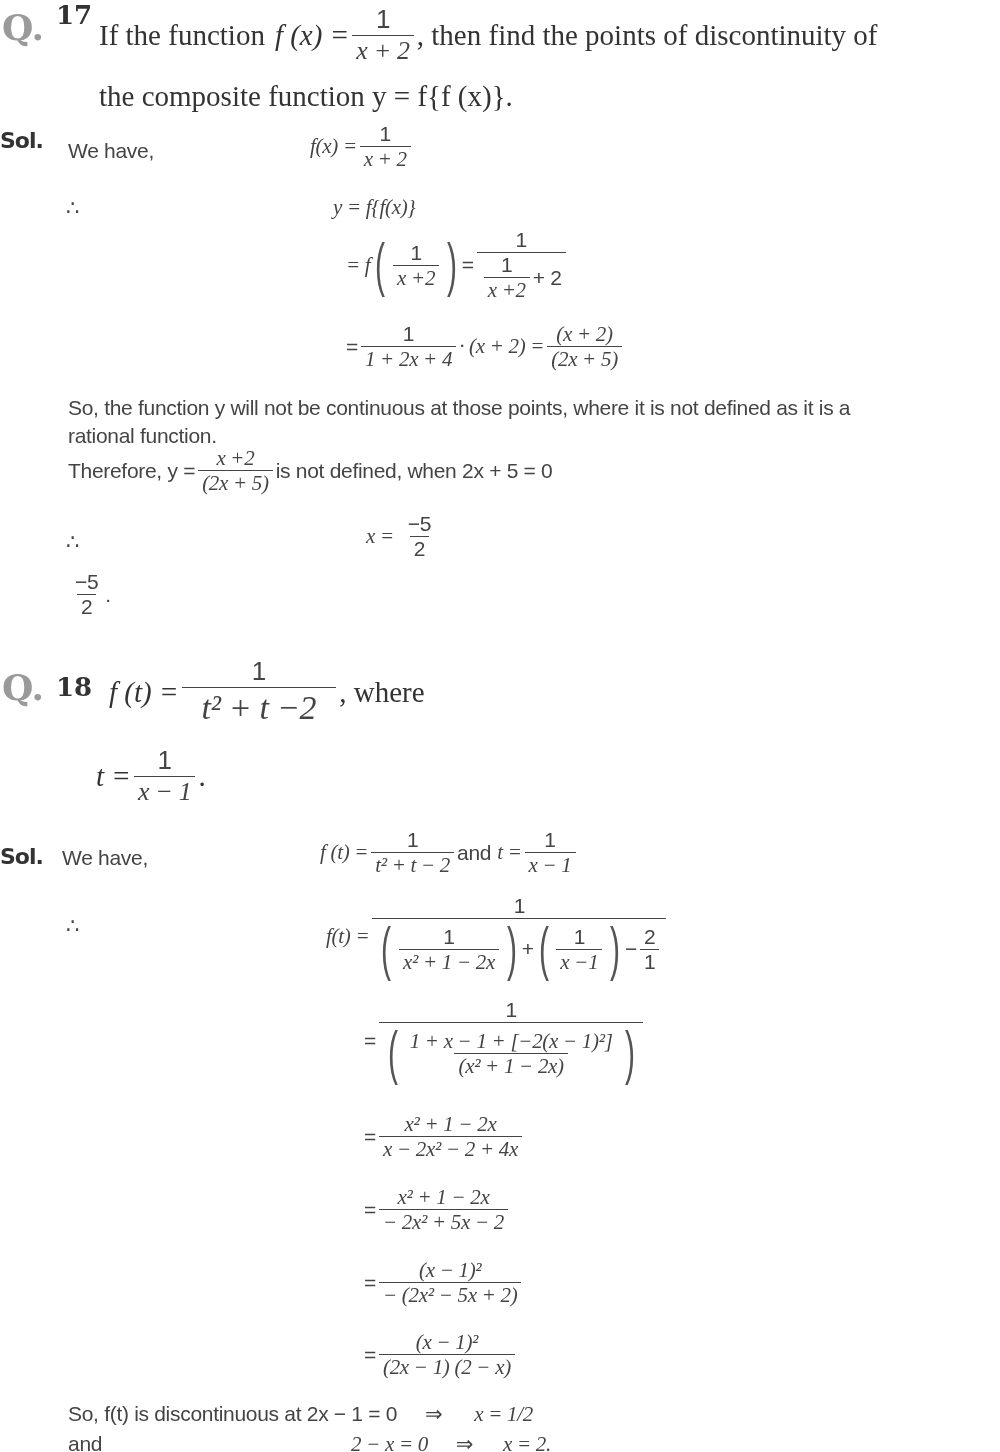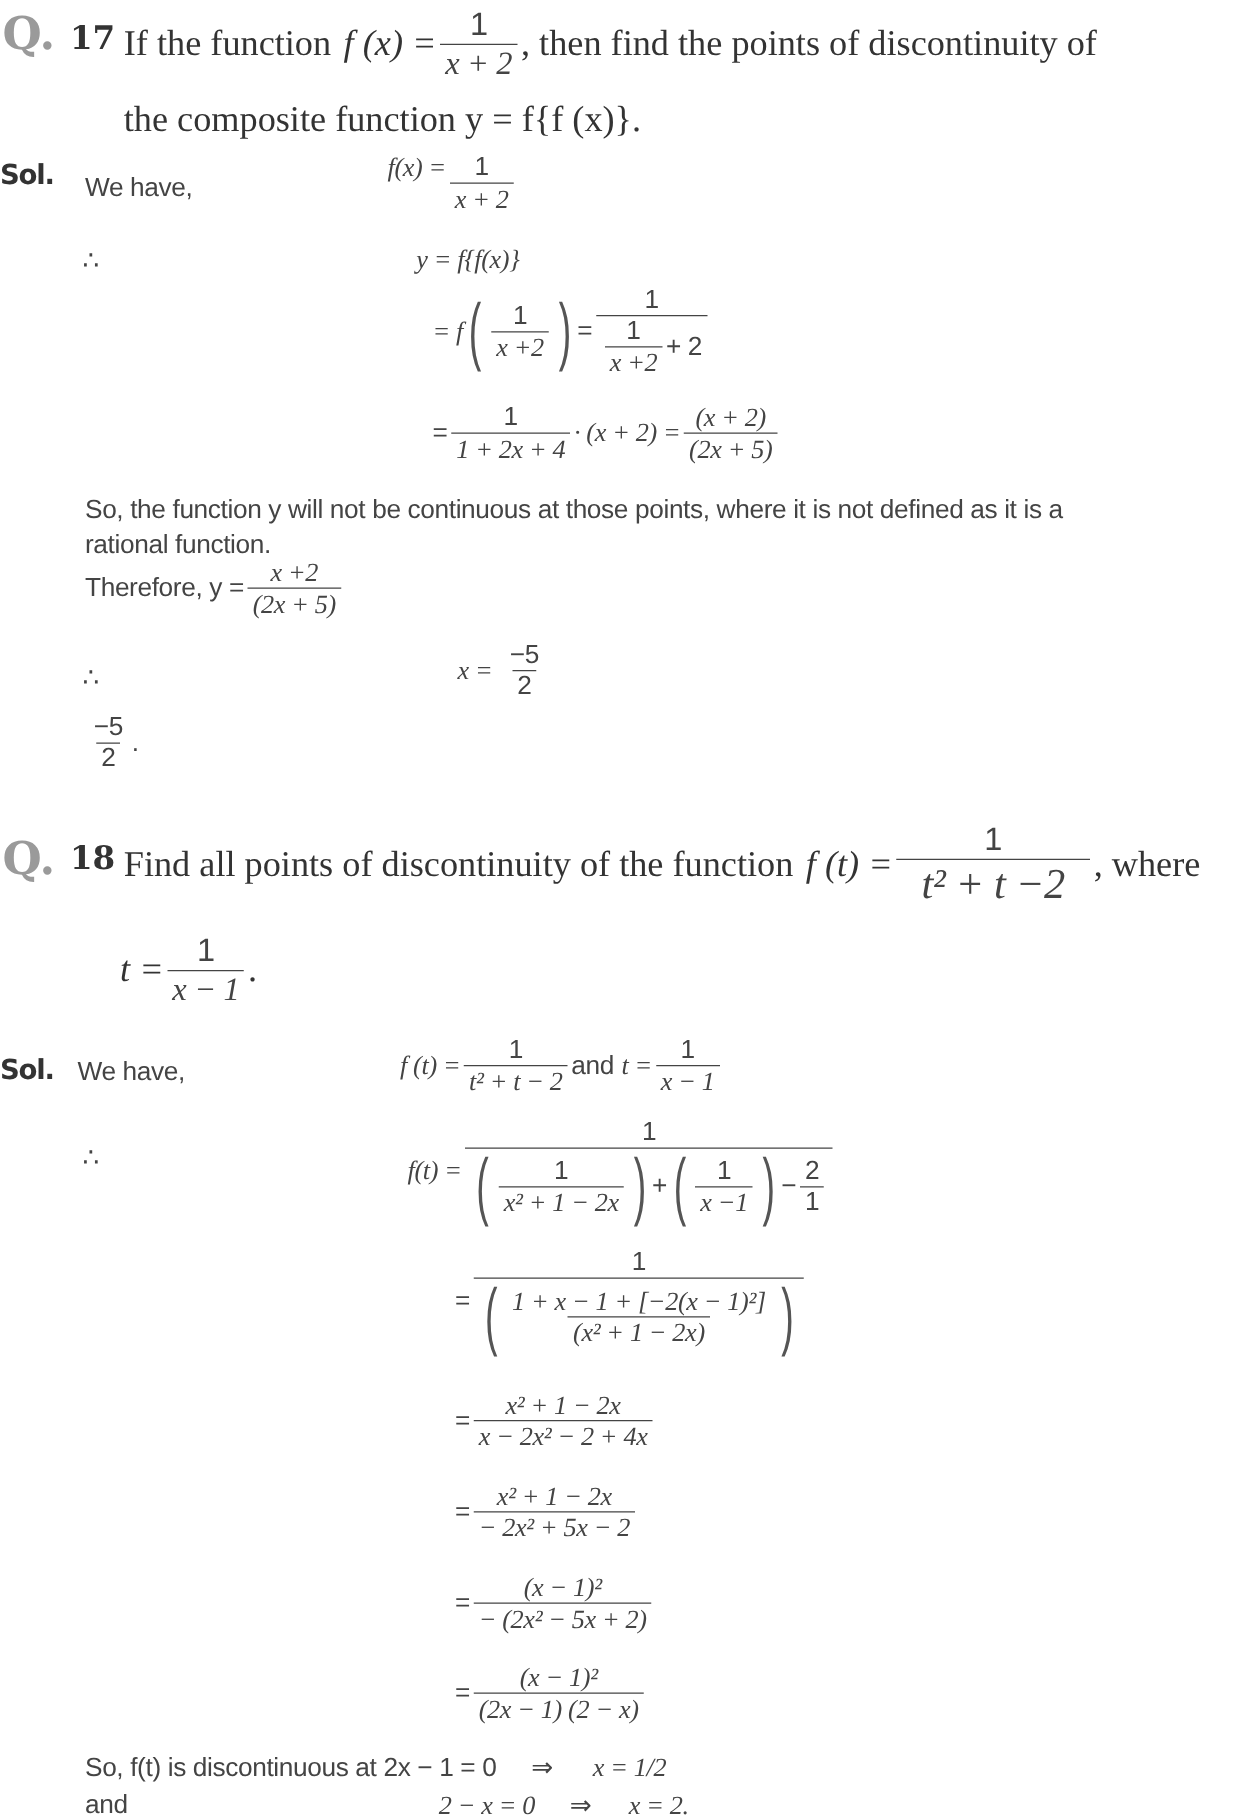--- a/index.html
+++ b/index.html
@@ -14,36 +14,36 @@
   .frac { display: inline-flex; flex-direction: column; align-items: center; vertical-align: middle; margin: 0 3px; }
   .frac .num { padding: 0 4px; line-height: 1.15; }
   .frac .den { padding: 0 4px; line-height: 1.15; border-top: 1.5px solid #444; }
   .big { font-size: 60px; font-weight: 100; line-height: 1; vertical-align: middle; color: #555; transform: scaleX(0.5); display: inline-block; }
 </style>
 </head>
 <body>
 
 <div>
   <span class="abs q-mark" style="left:2px;top:6px;">Q.</span>
-  <span class="abs q-num" style="left:56px;top:16px;text-align:right;">17</span>
+  <span class="abs q-num" style="left:56px;top:0;text-align:right;">17</span>
   <div class="abs q-text" style="left:99px;top:0px;height:70px;display:flex;align-items:center;">
     <span>If the function</span>
     <span class="m" style="margin-left:10px;">f (x) =</span>
     <span class="frac">
       <span class="num t" style="font-size:26px;">1</span>
       <span class="den t m" style="font-size:26px;font-style:italic;">x + 2</span>
     </span>
     <span>, then find the points of discontinuity of</span>
   </div>
   <div class="abs q-text" style="left:99px;top:80px;">the composite function y = f{f (x)}.</div>
 
   <span class="abs sol" style="left:0px;top:128px;">Sol.</span>
   <span class="abs t" style="left:68px;top:139px;">We have,</span>
 
-  <div class="abs t" style="left:310px;top:122px;display:flex;align-items:flex-start;">
+  <div class="abs t" style="left:310px;top:122px;display:flex;align-items:center;">
     <span class="m">f(x) =</span>
     <span class="frac">
         <span class="num">1</span>
         <span class="den m">x + 2</span>
       </span>
   </div>
 
   <span class="abs t" style="left:66px;top:196px;">∴</span>
   <span class="abs t m" style="left:333px;top:195px;">y = f{f(x)}</span>
 
@@ -83,20 +83,21 @@
 
   <span class="abs t" style="left:68px;top:396px;">So, the function y will not be continuous at those points, where it is not defined as it is a</span>
   <span class="abs t" style="left:68px;top:424px;">rational function.</span>
 
   <div class="abs t" style="left:68px;top:446px;display:flex;align-items:center;">
     <span>Therefore, y =</span>
     <span class="frac">
         <span class="num m">x +2</span>
         <span class="den m">(2x + 5)</span>
       </span>
+    <span>is not defined, when 2x + 5 = 0</span>
   </div>
 
   <span class="abs t" style="left:66px;top:530px;">∴</span>
   <div class="abs t" style="left:366px;top:512px;display:flex;align-items:center;">
     <span class="m">x =</span>
     <span class="frac" style="margin-left:10px;">
         <span class="num">−5</span>
         <span class="den">2</span>
       </span>
   </div>
@@ -107,21 +108,20 @@
         <span class="den">2</span>
       </span>
     <span>.</span>
   </div>
 </div>
 
 <div>
   <span class="abs q-mark" style="left:2px;top:666px;">Q.</span>
   <span class="abs q-num" style="left:56px;top:672px;">18</span>
   <div class="abs q-text" style="left:99px;top:654px;height:76px;display:flex;align-items:center;">
-    <span>Find all points of discontinuity of the function</span>
     <span class="m" style="margin-left:10px;">f (t) =</span>
     <span class="frac">
       <span class="num t" style="font-size:26px;">1</span>
       <span class="den t m" style="font-size:34px;font-style:italic;padding:0 20px;">t² + t −2</span>
     </span>
     <span>, where</span>
   </div>
   <div class="abs q-text" style="left:96px;top:738px;height:76px;display:flex;align-items:center;">
     <span class="m">t =</span>
     <span class="frac">

